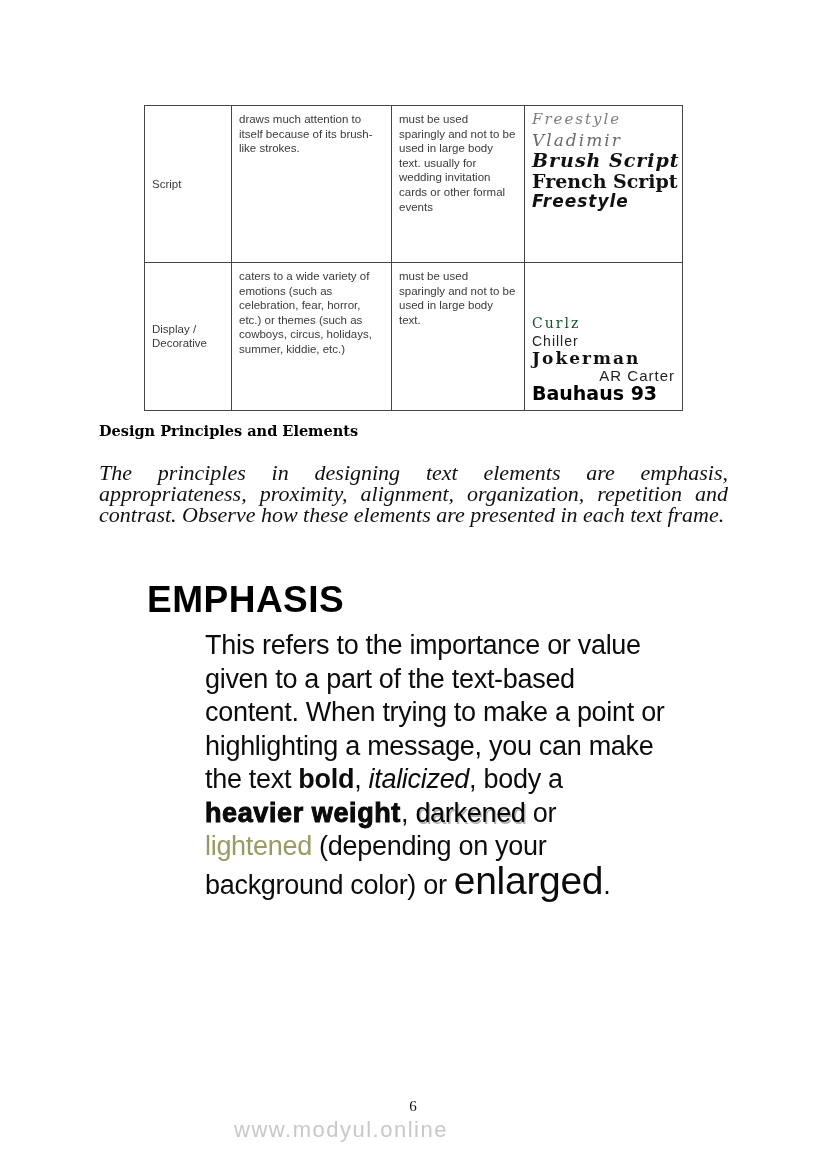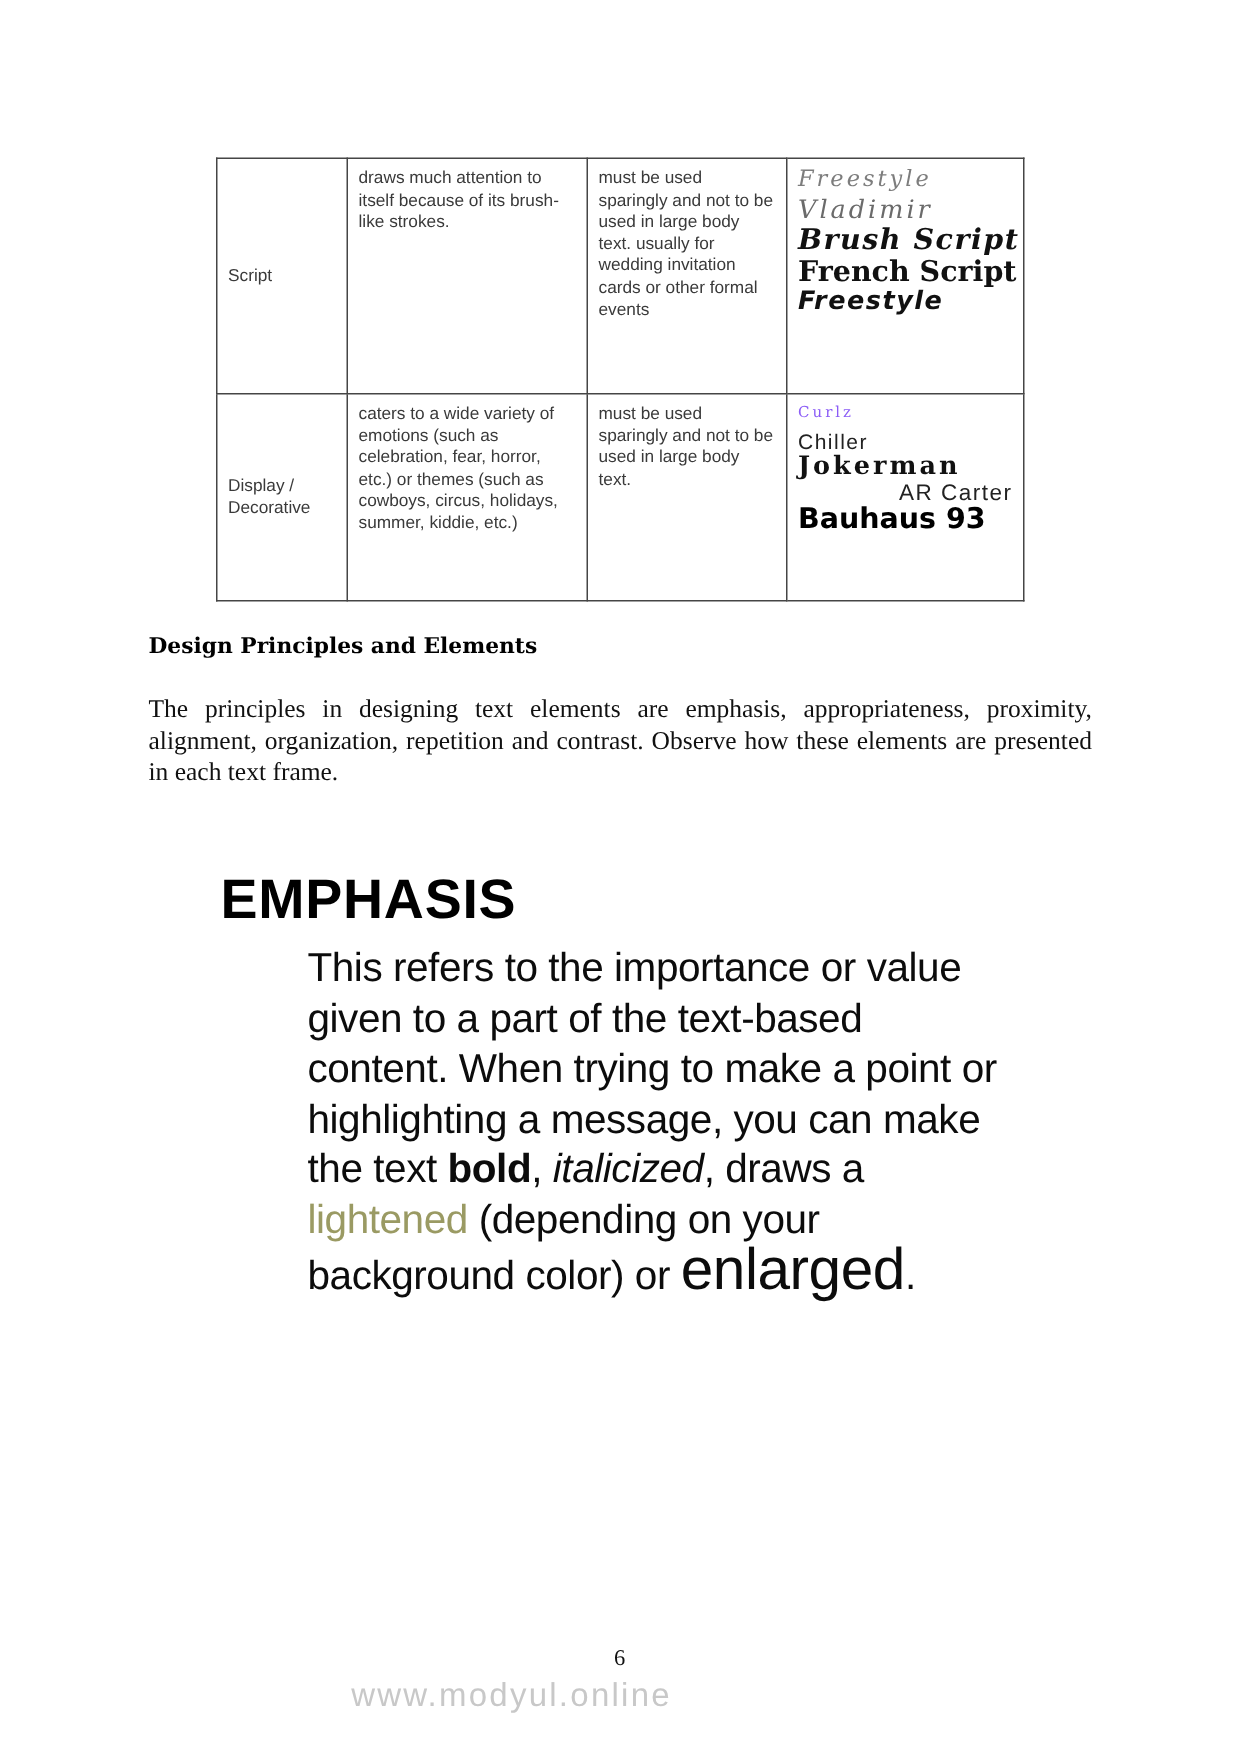--- a/index.html
+++ b/index.html
@@ -43,37 +43,37 @@
   col.c4{width:158px;}
 
   .font-sample{display:block;white-space:nowrap;}
   .r1 .font-sample{margin-bottom:6px;}
   .r2 .font-sample{margin-bottom:3px;}
   .fs-edwardian{font-family:"DejaVu Serif",serif;font-style:italic;font-size:15px;color:#7d7d7d;letter-spacing:2px;}
   .fs-vladimir{font-family:"DejaVu Serif",serif;font-style:italic;font-size:17px;color:#6b6b6b;letter-spacing:2px;}
   .fs-brush{font-family:"DejaVu Serif",serif;font-style:italic;font-weight:bold;font-size:19px;color:#111;letter-spacing:1px;}
   .fs-french{font-family:"DejaVu Serif",serif;font-weight:bold;font-size:19px;color:#111;}
   .fs-freestyle{font-family:"DejaVu Sans",sans-serif;font-style:italic;font-weight:bold;font-size:17px;color:#111;letter-spacing:1px;}
-  .fs-curlz{font-family:"DejaVu Serif",serif;font-size:10px;color:#8b5cf6;letter-spacing:2px;}
+  .fs-curlz{font-family:"DejaVu Serif",serif;font-size:14px;color:#14532d;letter-spacing:2px;margin-top:47px;}
   .fs-chiller{font-family:"Liberation Sans",sans-serif;font-size:14px;color:#222;letter-spacing:1px;}
   .fs-jokerman{font-family:"DejaVu Serif",serif;font-weight:bold;font-size:17px;color:#111;letter-spacing:2px;}
   .fs-arcarter{font-family:"Liberation Sans",sans-serif;font-size:15px;color:#222;letter-spacing:1px;text-align:right;}
   .fs-bauhaus{font-family:"DejaVu Sans",sans-serif;font-weight:800;font-size:19px;color:#000;}
 
   
   .section-heading{
     position:absolute;left:99px;top:422px;
     font-family:"DejaVu Serif",serif;
     font-weight:bold;font-size:14.5px;color:#000;
   }
   .section-paragraph{
     position:absolute;left:99px;top:462px;width:629px;
     font-family:"Liberation Serif",serif;
-    font-size:17px;line-height:21px;
-    text-align:justify;color:#111;
+    font-size:22px;line-height:21px;
+    text-align:justify;color:#111;font-style:italic;
   }
 
   
   .emphasis-heading{
     position:absolute;left:147px;top:579px;
     font-family:"Liberation Sans",sans-serif;
     font-weight:bold;font-size:37px;letter-spacing:0.5px;color:#000;
   }
   .emphasis-body{
     position:absolute;left:205px;top:629px;width:500px;
@@ -160,21 +160,22 @@
 
   <p class="section-paragraph">The principles in designing text elements are emphasis, appropriateness, proximity, alignment, organization, repetition and contrast. Observe how these elements are presented in each text frame.</p>
 
   <h1 class="emphasis-heading">EMPHASIS</h1>
 
   <div class="emphasis-body">
     <div class="em-line"><span>This refers to the importance or value</span></div>
     <div class="em-line"><span>given to a part of the text-based</span></div>
     <div class="em-line"><span>content. When trying to make a point or</span></div>
     <div class="em-line"><span>highlighting a message, you can make</span></div>
-    <div class="em-line"><span>the text </span><span class="em-bold">bold</span><span>, </span><span class="em-italic">italicized</span><span>, draws a</span></div>
+    <div class="em-line"><span>the text </span><span class="em-bold">bold</span><span>, </span><span class="em-italic">italicized</span><span>, body a</span></div>
+    <div class="em-line"><span class="em-heavy">heavier weight</span><span>, </span><span class="em-darkened">darkened</span><span> or</span></div>
     <div class="em-line"><span class="em-lightened">lightened</span><span> (depending on your</span></div>
     <div class="em-line"><span>background color) or </span><span class="em-enlarged">enlarged</span><span>.</span></div>
   </div>
 
   <div class="page-number">6</div>
   <div class="watermark">www.modyul.online</div>
 
 </div>
 
 </body></html>

